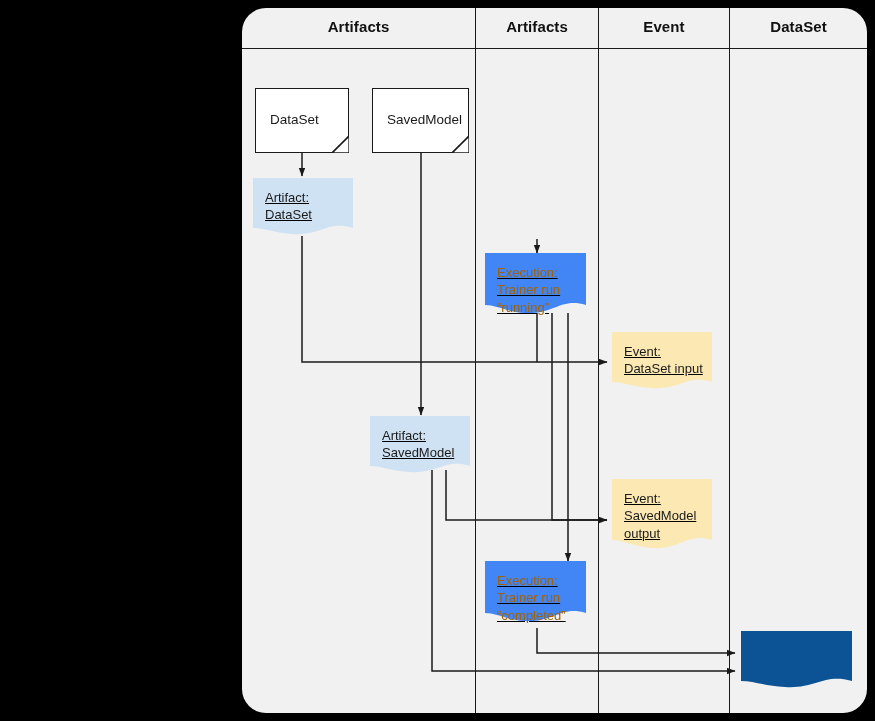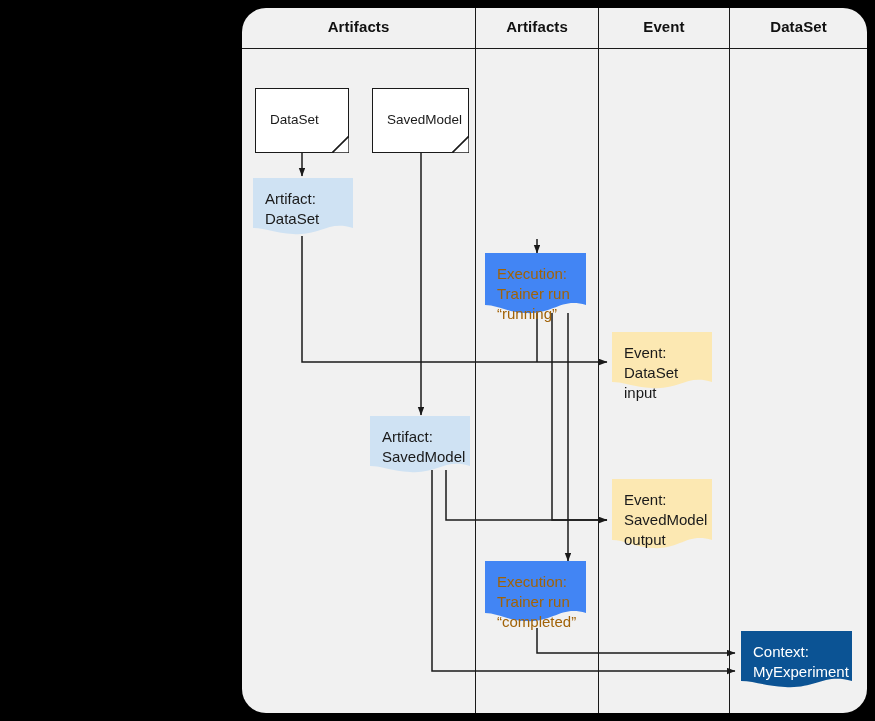--- a/index.html
+++ b/index.html
@@ -65,23 +65,24 @@
     right: -1px;
     bottom: -1px;
     width: 17px;
     height: 17px;
     overflow: hidden;
   }
   .doc-fold svg { display: block; }
 
   .note {
     position: absolute;
-    font-size: 15px;
+    font-size: 13px;
     line-height: 1.33;
     box-sizing: border-box;
+    text-decoration: underline;
   }
   .note .note-shape {
     position: absolute;
     left: 0;
     top: 0;
     width: 100%;
     height: 100%;
   }
   .note .note-text {
     position: relative;
@@ -220,18 +221,16 @@
       </svg>
       <div class="note-text">Event:
 SavedModel
 output</div>
     </div>
 
     <div class="note context" style="left:499px; top:623px; width:111px; height:60px;">
       <svg class="note-shape" viewBox="0 0 111 60" preserveAspectRatio="none">
         <path d="M0,0 L111,0 L111,50 C83,42 75,58 44,56 C24,55 13,50 0,50 Z" fill="#0B5394"></path>
       </svg>
-      <div class="note-text">Context:
-MyExperiment</div>
     </div>
 
   </div>
 </div>
 
 </body></html>

